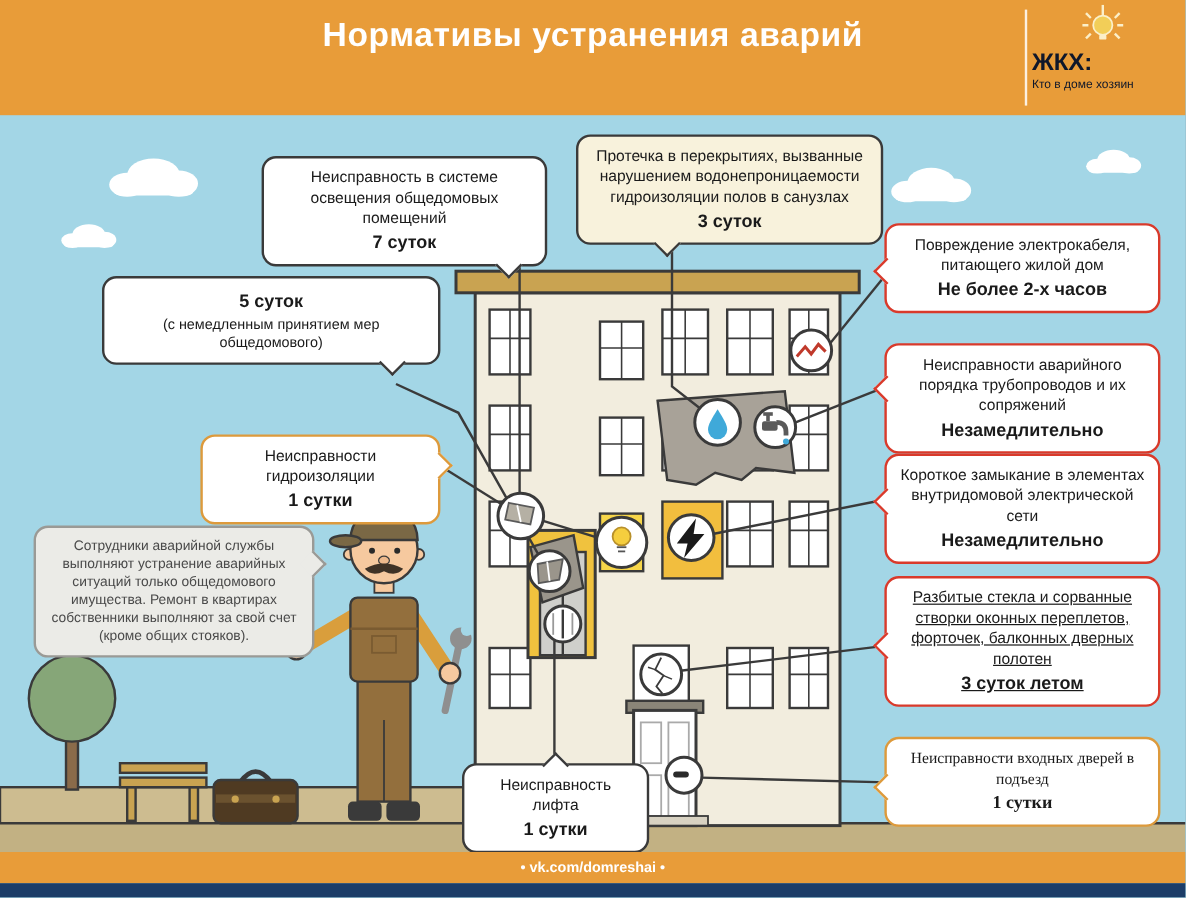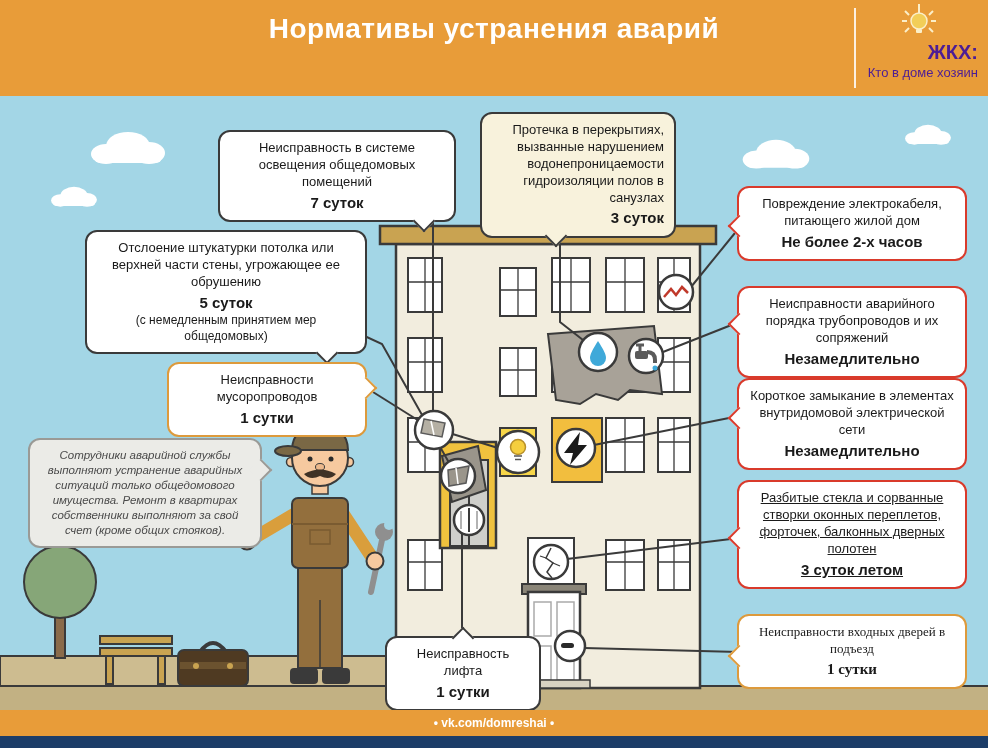--- a/index.html
+++ b/index.html
@@ -2,35 +2,35 @@
 <html><head>
 <meta charset="utf-8">
 <style>
   body { margin:0; background:#8a9aa5; }
   .canvas { position:relative; width:988px; height:748px; margin:0 auto; overflow:hidden;
             background:#A3D6E6; font-family:"Liberation Sans","DejaVu Sans",sans-serif; }
   .header { position:absolute; top:0; left:0; width:988px; height:96px; background:#E89C39; z-index:4; }
   .title  { position:absolute; left:0; top:11px; width:988px; text-align:center; color:#FFFFFF;
             font-size:28px; font-weight:bold; line-height:1.3; letter-spacing:.5px; }
   .header-divider { position:absolute; right:132px; top:8px; width:2px; height:80px; background:rgba(255,255,255,.85); }
-  .logo { position:absolute; right:10px; top:4px; width:118px; text-align:right; color:#4c1d95; }
+  .logo { position:absolute; right:10px; top:4px; width:118px; text-align:left; color:#0f172a; }
   .logo svg { display:block; margin:0 auto; }
   .logo-title { font-size:20px; font-weight:bold; line-height:1; }
-  .logo-sub { font-size:13px; margin-top:3px; }
+  .logo-sub { font-size:10px; margin-top:3px; }
 
   .scene { position:absolute; left:0; top:96px; z-index:1; }
 
   .callout { position:absolute; z-index:3; background:#FFFFFF; border:2.5px solid #3A3A3A; border-radius:12px;
              padding:8px 10px; text-align:center; font-size:13px; line-height:1.3; color:#1A1A1A; box-sizing:border-box; }
   .callout .c-term { font-weight:bold; font-size:15px; margin-top:2px; }
   .callout .c-note { font-size:12px; margin-top:1px; }
   .callout.red    { border-color:#D93A2B; }
   .callout.orange { border-color:#DD9A3C; }
   .callout.cream  { background:#F8F2DC; }
-  .callout.gray   { background:#EBEBE7; border-color:#9A9A96; color:#4A4A4A; font-style:italic; font-size:11.5px; }
+  .callout.gray   { background:#EBEBE7; border-color:#9A9A96; color:#4A4A4A; font-size:11.5px; }
   .tail { position:absolute; width:14px; height:14px; transform:rotate(45deg); }
 
   .footer { position:absolute; top:710px; left:0; width:988px; height:26px; background:#E89C39; z-index:4;
             color:#FFFFFF; text-align:center; font-size:12px; font-weight:bold; line-height:26px; }
   .bottom-bar { position:absolute; top:736px; left:0; width:988px; height:12px; background:#1C3D68; z-index:4; }
 </style>
 </head>
 <body>
 
 <div class="canvas">
@@ -252,47 +252,46 @@
       <path d="M304,474 Q320,465 336,474 Q330,481 320,476 Q310,481 304,474 Z" fill="#3F3226"></path>
     </g>
   </svg>
 
   <div class="callout" style="left:218px;top:130px;width:238px;text-align:center;">
     <div>Неисправность в системе освещения общедомовых помещений</div>
     <div class="c-term">7 суток</div>
     <span class="tail" style="bottom:-8.5px;left:196px;background:#FFF;border-right:2.5px solid #3A3A3A;border-bottom:2.5px solid #3A3A3A;"></span>
   </div>
 
-  <div class="callout cream" style="left:480px;top:112px;width:196px;text-align:right;">
+  <div class="callout cream" style="left:480px;top:112px;width:256px;">
     <div>Протечка в перекрытиях, вызванные нарушением водонепроницаемости гидроизоляции полов в санузлах</div>
     <div class="c-term">3 суток</div>
     <span class="tail" style="bottom:-8.5px;left:66px;background:#F8F2DC;border-right:2.5px solid #3A3A3A;border-bottom:2.5px solid #3A3A3A;"></span>
   </div>
 
   <div class="callout red" style="left:737px;top:186px;width:230px;">
     <div>Повреждение электрокабеля, питающего жилой дом</div>
     <div class="c-term">Не более 2-х часов</div>
     <span class="tail" style="left:-8.5px;top:30px;background:#FFF;border-left:2.5px solid #D93A2B;border-bottom:2.5px solid #D93A2B;"></span>
   </div>
 
   <div class="callout" style="left:85px;top:230px;width:282px;">
-    <div>Отслоение штукатурки потолка или верхней части стены, угрожающее ее обрушению</div>
     <div class="c-term">5 суток</div>
-    <div class="c-note">(с немедленным принятием мер общедомовых)</div>
+    <div class="c-note">(с немедленным принятием мер общедомового)</div>
     <span class="tail" style="bottom:-8.5px;left:232px;background:#FFF;border-right:2.5px solid #3A3A3A;border-bottom:2.5px solid #3A3A3A;"></span>
   </div>
 
   <div class="callout red" style="left:737px;top:286px;width:230px;">
     <div>Неисправности аварийного порядка трубопроводов и их сопряжений</div>
     <div class="c-term">Незамедлительно</div>
     <span class="tail" style="left:-8.5px;top:28px;background:#FFF;border-left:2.5px solid #D93A2B;border-bottom:2.5px solid #D93A2B;"></span>
   </div>
 
   <div class="callout orange" style="left:167px;top:362px;width:200px;">
-    <div>Неисправности мусоропроводов</div>
+    <div>Неисправности гидроизоляции</div>
     <div class="c-term">1 сутки</div>
     <span class="tail" style="right:-8.5px;top:16px;background:#FFF;border-top:2.5px solid #DD9A3C;border-right:2.5px solid #DD9A3C;"></span>
   </div>
 
   <div class="callout red" style="left:737px;top:378px;width:230px;">
     <div>Короткое замыкание в элементах внутридомовой электрической сети</div>
     <div class="c-term">Незамедлительно</div>
     <span class="tail" style="left:-8.5px;top:30px;background:#FFF;border-left:2.5px solid #D93A2B;border-bottom:2.5px solid #D93A2B;"></span>
   </div>
 

